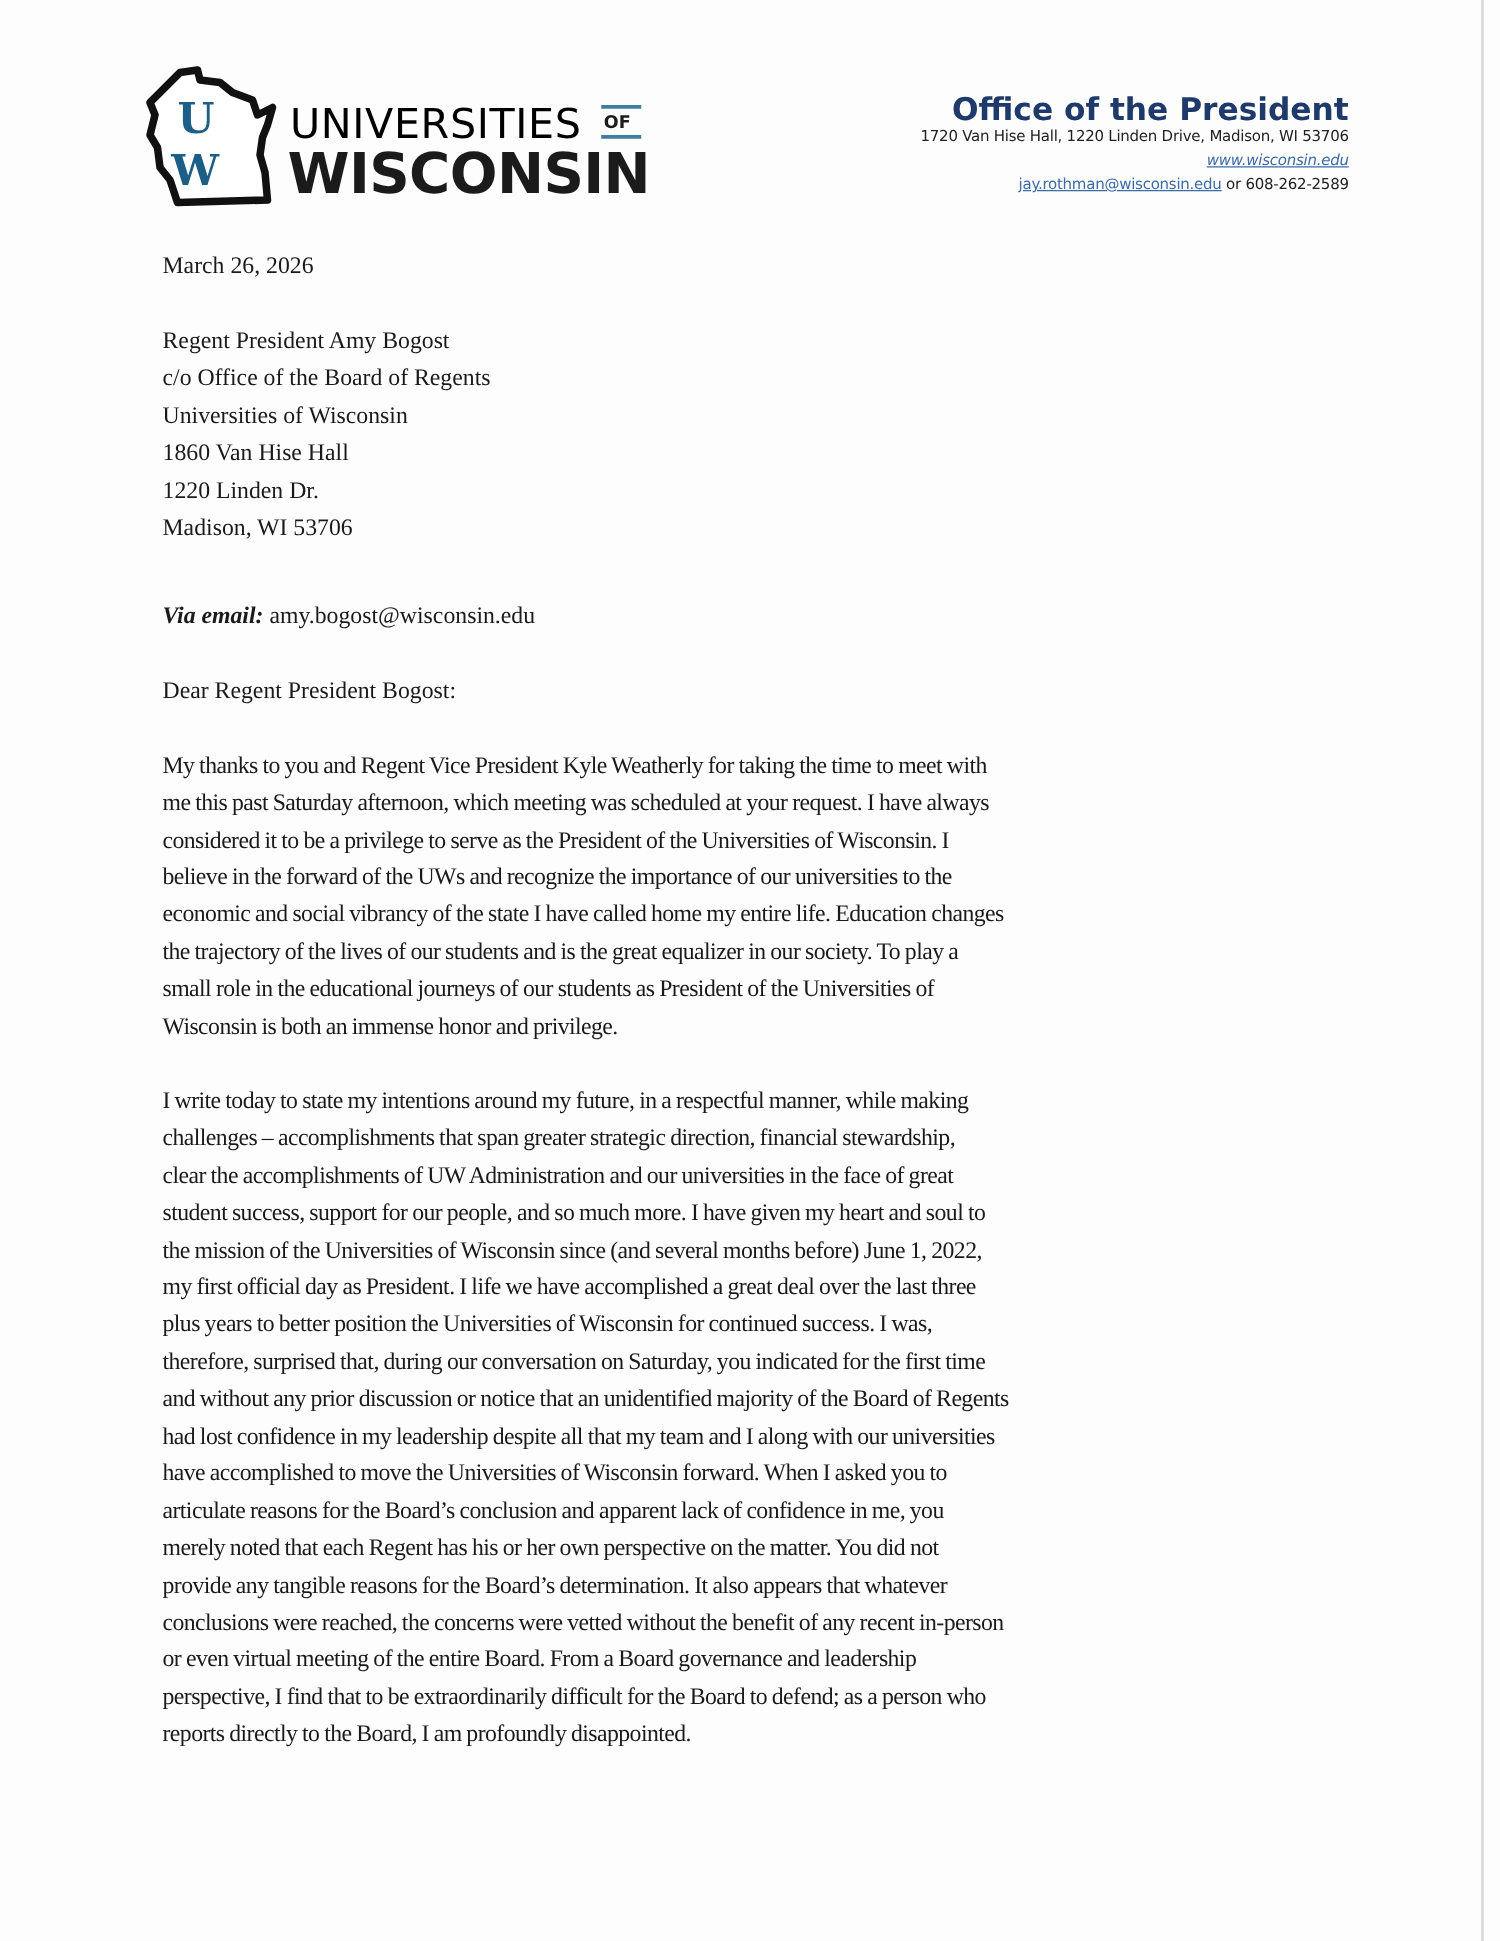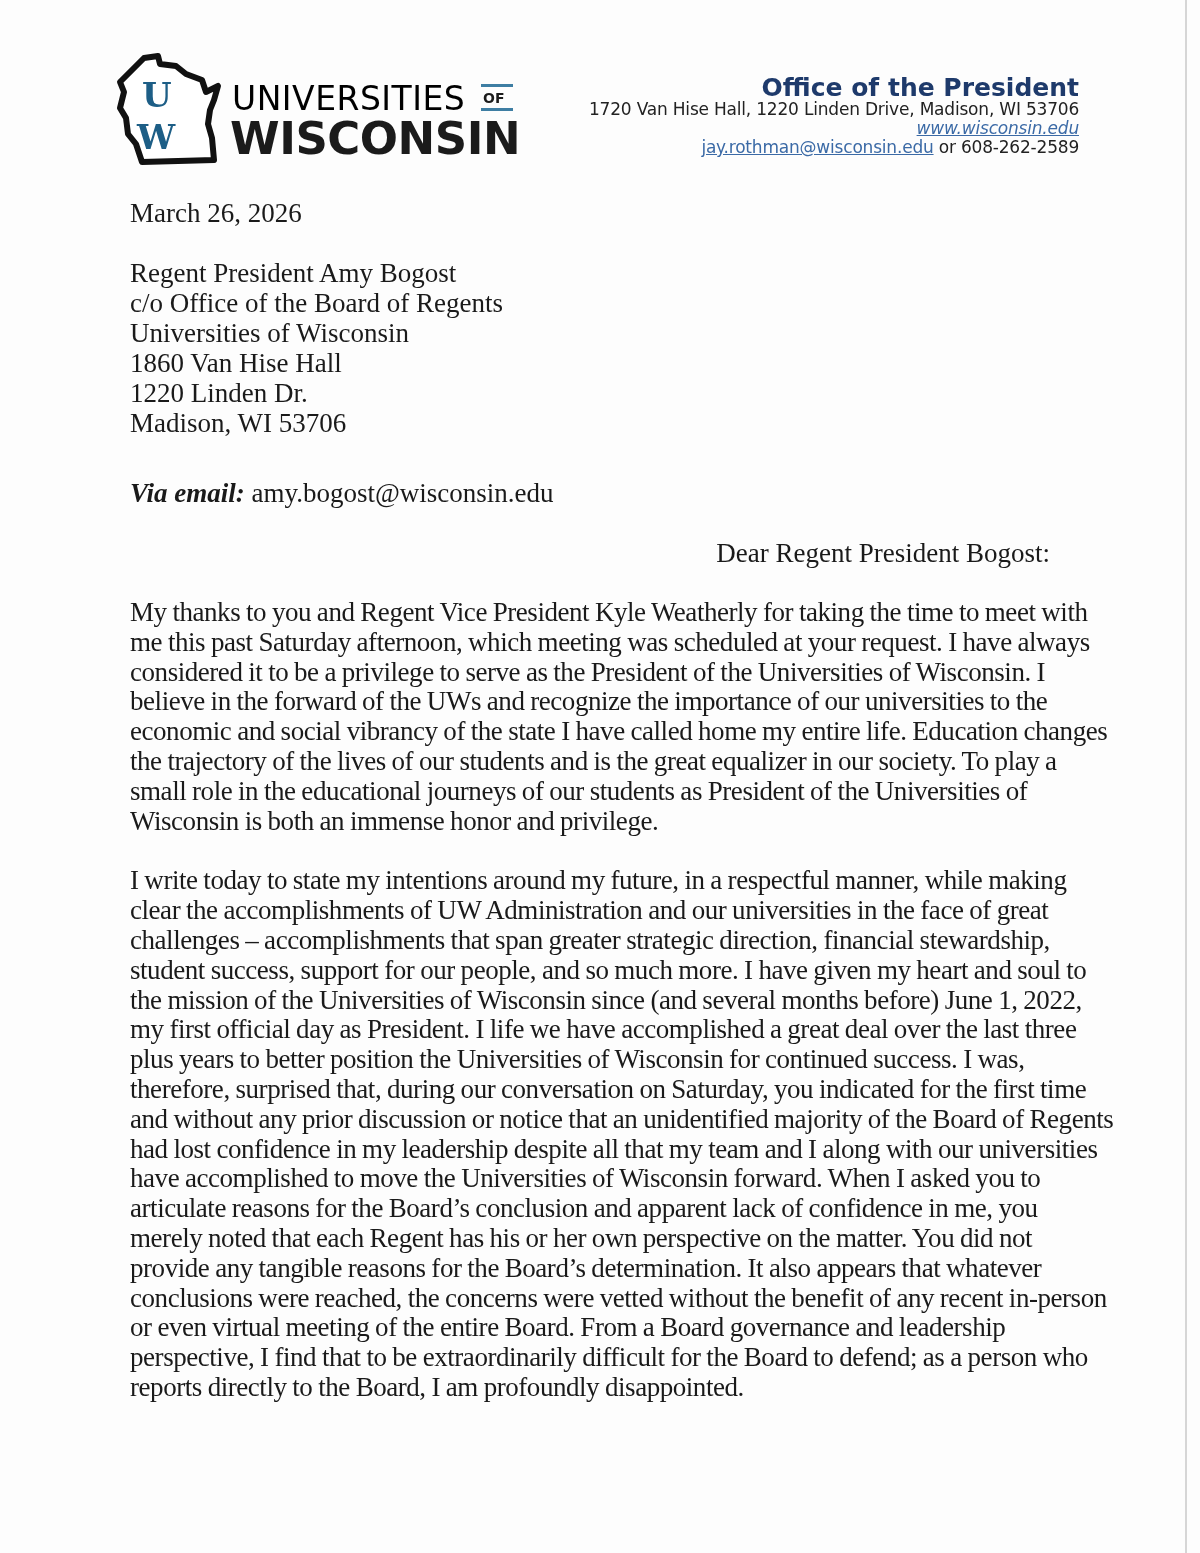--- a/index.html
+++ b/index.html
@@ -31,32 +31,32 @@
   }
   .logo .word2 {
     position: absolute; left: 116px; top: 64px;
     font-family: "DejaVu Sans", sans-serif; font-weight: bold; font-size: 45px; line-height: 46px;
     color: #1b1b1b; letter-spacing: -0.5px;
   }
 
   
   .office { position: absolute; right: 121px; top: 76px; text-align: right; font-family: "DejaVu Sans", sans-serif; }
   .office .title { font-size: 25px; font-weight: bold; color: #1e3a6b; line-height: 24px; }
-  .office .line { font-size: 17px; color: #222; line-height: 19px; letter-spacing: -0.2px; }
+  .office .line { font-size: 12px; color: #222; line-height: 19px; letter-spacing: -0.2px; }
   .office .link { color: #3b6aa6; text-decoration: underline; }
   .office .web { font-style: italic; }
 
   
   .letter { position: absolute; left: 130px; top: 198px; width: 920px;
-    font-family: "Liberation Serif", serif; font-size: 27px; color: #1a1a1a; }
+    font-family: "Liberation Serif", serif; font-size: 19px; color: #1a1a1a; }
   .letter .date { line-height: 30px; margin: 0 0 30px 0; }
   .letter .addr div { line-height: 30px; }
   .letter .via { margin-top: 40px; line-height: 30px; }
   .letter .via b { font-style: italic; }
-  .letter .greeting { margin-top: 30px; line-height: 30px; text-align: right; }
+  .letter .greeting { margin-top: 30px; line-height: 30px; }
   .letter .para { margin-top: 30px; line-height: 29.8px; letter-spacing: -0.45px; word-spacing: -0.5px; }
   .letter .para .ln { display: block; white-space: nowrap; }
 </style>
 </head>
 <body>
 
 <div class="page">
   <div class="right-edge"></div>
 
   <div class="logo">
@@ -103,22 +103,22 @@
       <span class="ln">considered it to be a privilege to serve as the President of the Universities of Wisconsin. I</span>
       <span class="ln">believe in the forward of the UWs and recognize the importance of our universities to the</span>
       <span class="ln">economic and social vibrancy of the state I have called home my entire life. Education changes</span>
       <span class="ln">the trajectory of the lives of our students and is the great equalizer in our society. To play a</span>
       <span class="ln">small role in the educational journeys of our students as President of the Universities of</span>
       <span class="ln">Wisconsin is both an immense honor and privilege.</span>
     </div>
 
     <div class="para">
       <span class="ln">I write today to state my intentions around my future, in a respectful manner, while making</span>
+      <span class="ln">challenges – accomplishments that span greater strategic direction, financial stewardship,</span>
       <span class="ln">clear the accomplishments of UW Administration and our universities in the face of great</span>
-      <span class="ln">challenges – accomplishments that span greater strategic direction, financial stewardship,</span>
       <span class="ln">student success, support for our people, and so much more. I have given my heart and soul to</span>
       <span class="ln">the mission of the Universities of Wisconsin since (and several months before) June 1, 2022,</span>
       <span class="ln">my first official day as President. I life we have accomplished a great deal over the last three</span>
       <span class="ln">plus years to better position the Universities of Wisconsin for continued success. I was,</span>
       <span class="ln">therefore, surprised that, during our conversation on Saturday, you indicated for the first time</span>
       <span class="ln">and without any prior discussion or notice that an unidentified majority of the Board of Regents</span>
       <span class="ln">had lost confidence in my leadership despite all that my team and I along with our universities</span>
       <span class="ln">have accomplished to move the Universities of Wisconsin forward. When I asked you to</span>
       <span class="ln">articulate reasons for the Board’s conclusion and apparent lack of confidence in me, you</span>
       <span class="ln">merely noted that each Regent has his or her own perspective on the matter. You did not</span>

